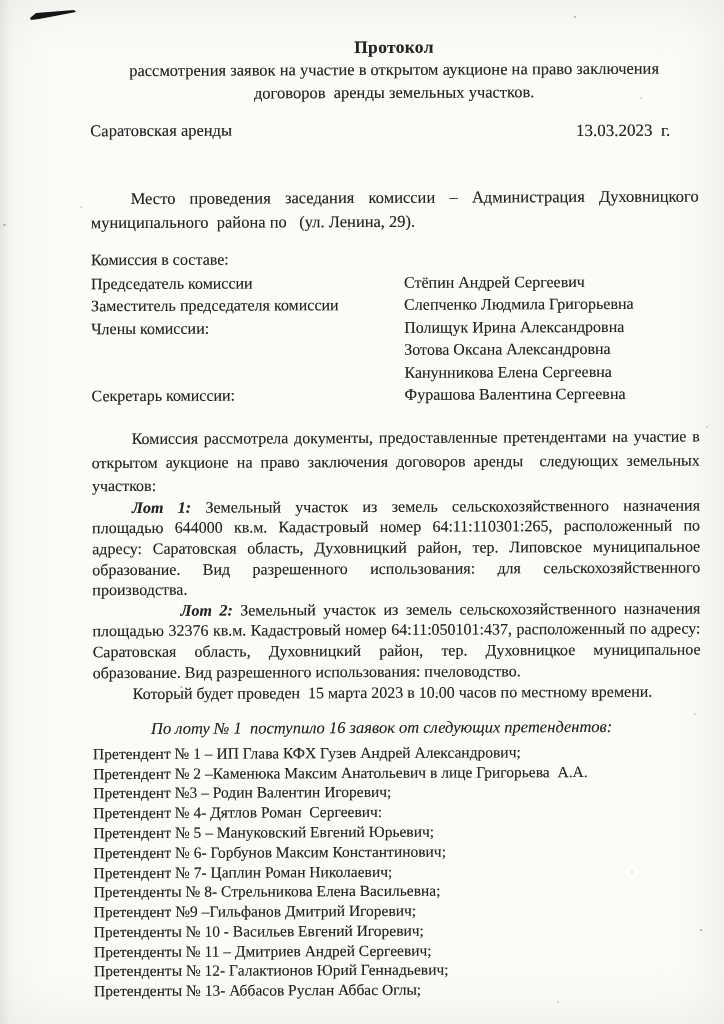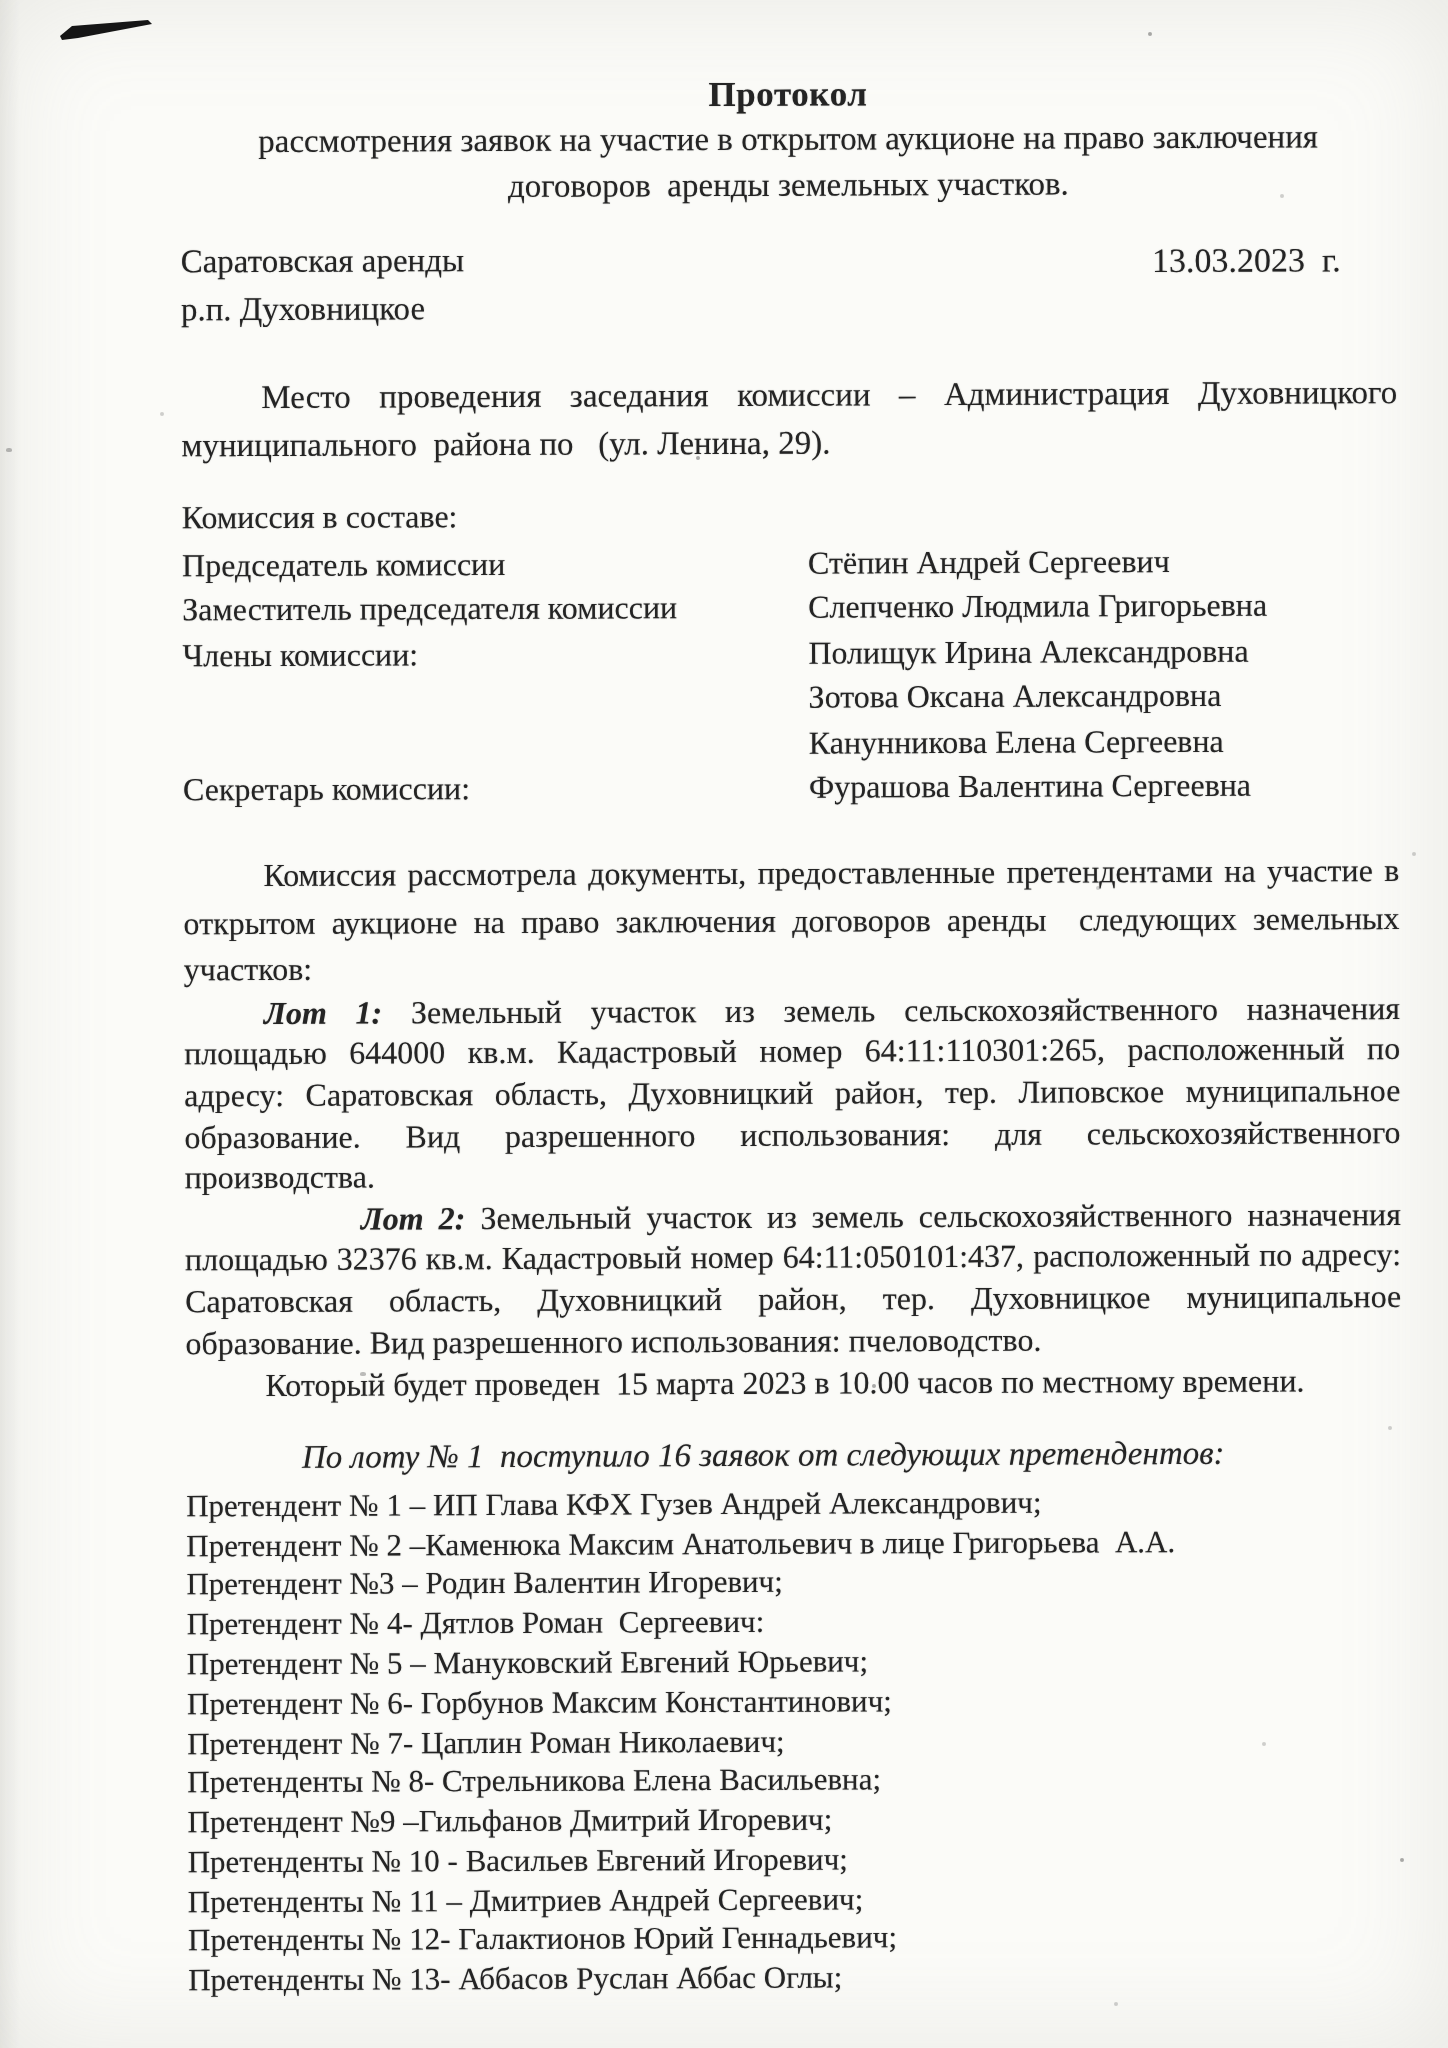--- a/index.html
+++ b/index.html
@@ -87,21 +87,20 @@
   <div class="tilt">
 
     <div class="title-block">
       <div class="doc-title pre">Протокол</div>
       <div class="doc-subtitle pre">рассмотрения заявок на участие в открытом аукционе на право заключения</div>
       <div class="doc-subtitle pre">договоров  аренды земельных участков.</div>
     </div>
 
     <div class="place-block">
       <div class="pre">Саратовская аренды</div>
-      <div class="pre">р.п. Духовницкое</div>
     </div>
     <div class="doc-date pre">13.03.2023  г.</div>
 
     <div class="venue-par pre">Место проведения заседания комиссии – Администрация Духовницкого муниципального  района по   (ул. Ленина, 29).</div>
 
     <div class="commission">
       <div class="commission-heading pre">Комиссия в составе:</div>
       <div class="crow">
         <div class="crole pre">Председатель комиссии</div>
         <div class="cname pre">Стёпин Андрей Сергеевич</div>

